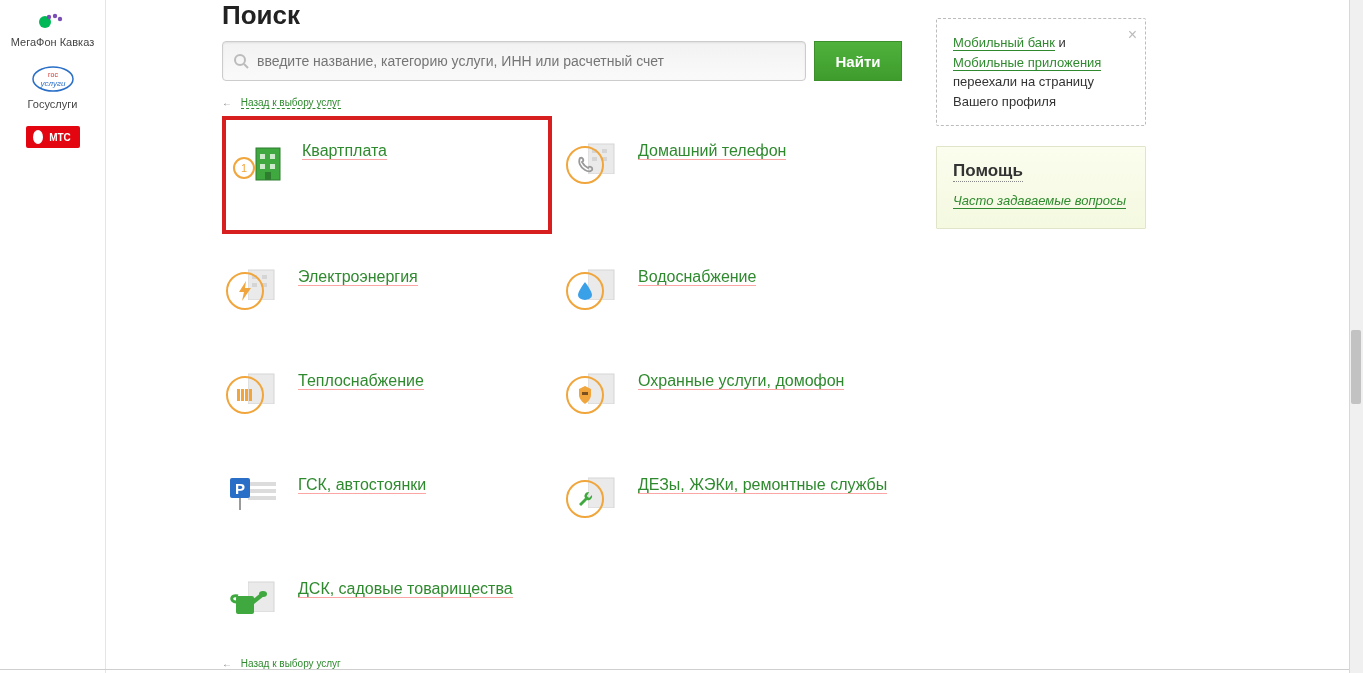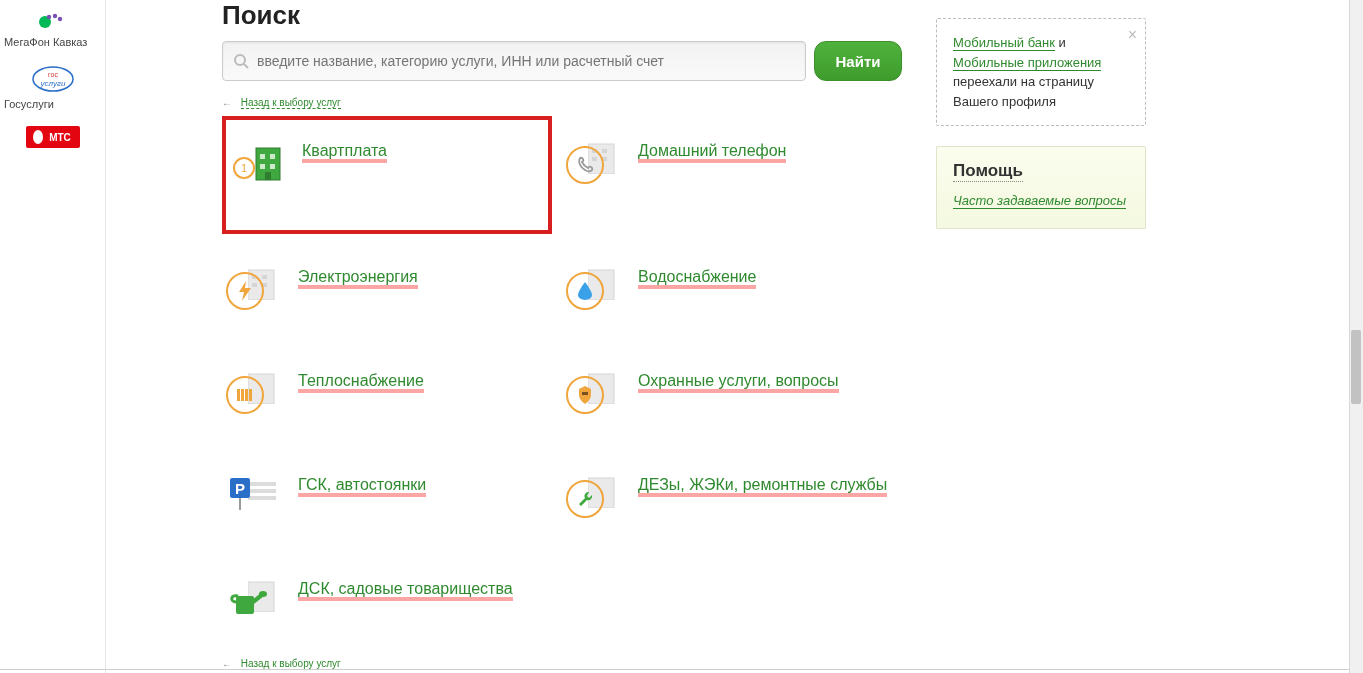--- a/index.html
+++ b/index.html
@@ -18,20 +18,21 @@
   width: 100%;
   height: 100%;
 }
 .left-sidebar {
   width: 106px;
   border-right: 1px solid #e5e5e5;
   padding-top: 2px;
   background: #fff;
 }
 .left-sidebar .provider {
+  text-align: center;
   padding: 6px 4px 10px 4px;
 }
 .left-sidebar .provider .logo {
   margin: 0 auto 4px;
   display: flex;
   align-items: center;
   justify-content: center;
 }
 .left-sidebar .provider .label {
   font-size: 11px;
@@ -81,21 +82,21 @@
   background: transparent;
   outline: none;
   font-size: 14px;
   color: #888;
 }
 .search-btn {
   width: 88px;
   height: 40px;
   background: linear-gradient(#4fb23c,#3e9c2c);
   border: 1px solid #3c8f2b;
-  border-radius: 12px;
+  border-radius: 0;
   color: #fff;
   font-size: 15px;
   font-weight: bold;
   cursor: pointer;
 }
 .back-link-row {
   font-size: 10px;
   margin-bottom: 28px;
   color: #666;
 }
@@ -128,21 +129,21 @@
   width: 56px;
   min-width: 56px;
   height: 48px;
   display: flex;
   align-items: center;
   justify-content: center;
 }
 .cat-title a {
   color: #2f8a2f;
   text-decoration: none;
-  border-bottom: 4px solid #fca5a5;
+  border-bottom: 1px solid #fca5a5;
   font-size: 16px;
   line-height: 1.35;
 }
 .ring {
   width: 38px;
   height: 38px;
   border: 2px solid #f0a63c;
   border-radius: 50%;
   display: flex;
   align-items: center;
@@ -390,21 +391,21 @@
                 <rect x="0" y="2" width="26" height="30" fill="#eaeaea" stroke="#d5d5d5"></rect>
               </svg>
               <div class="ring">
                 <svg width="18" height="20" viewBox="0 0 18 20">
                     <path d="M3 4 L9 1 L15 4 L15 10 C15 15 9 19 9 19 C9 19 3 15 3 10 Z" fill="#f0a63c"></path>
                     <rect x="6" y="7" width="6" height="3" fill="#7a5020"></rect>
                   </svg>
               </div>
             </div>
           </div>
-          <div class="cat-title"><a href="#">Охранные услуги, вопросы</a></div>
+          <div class="cat-title"><a href="#">Охранные услуги, домофон</a></div>
         </div>
 
         <div class="cat">
           <div class="cat-icon">
             <div class="cat-icon-stack">
               <svg class="grey-building" width="30" height="32" viewBox="0 0 30 32">
                 <rect x="0" y="6" width="28" height="4" fill="#dcdcdc"></rect>
                 <rect x="0" y="13" width="28" height="4" fill="#dcdcdc"></rect>
                 <rect x="0" y="20" width="28" height="4" fill="#dcdcdc"></rect>
               </svg>

